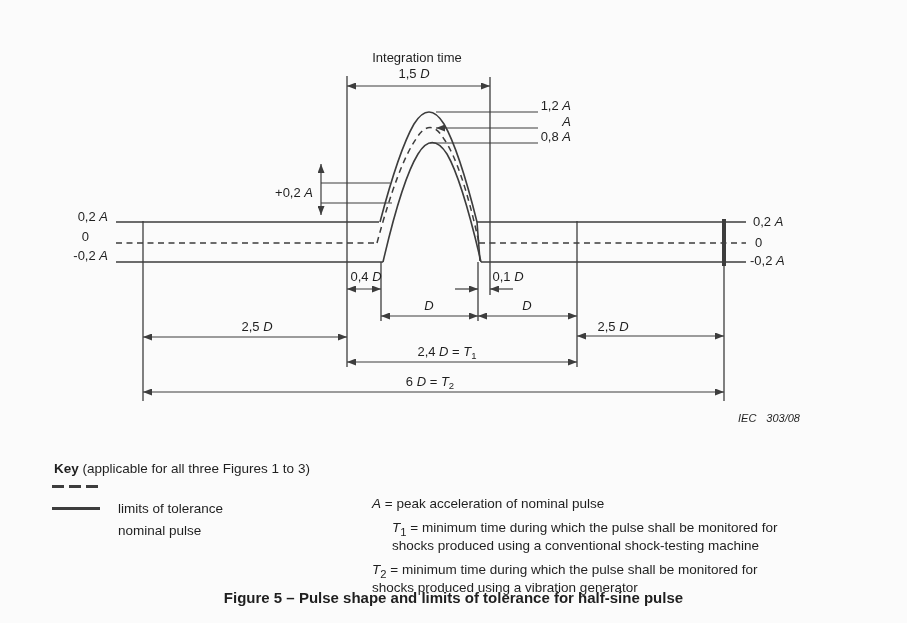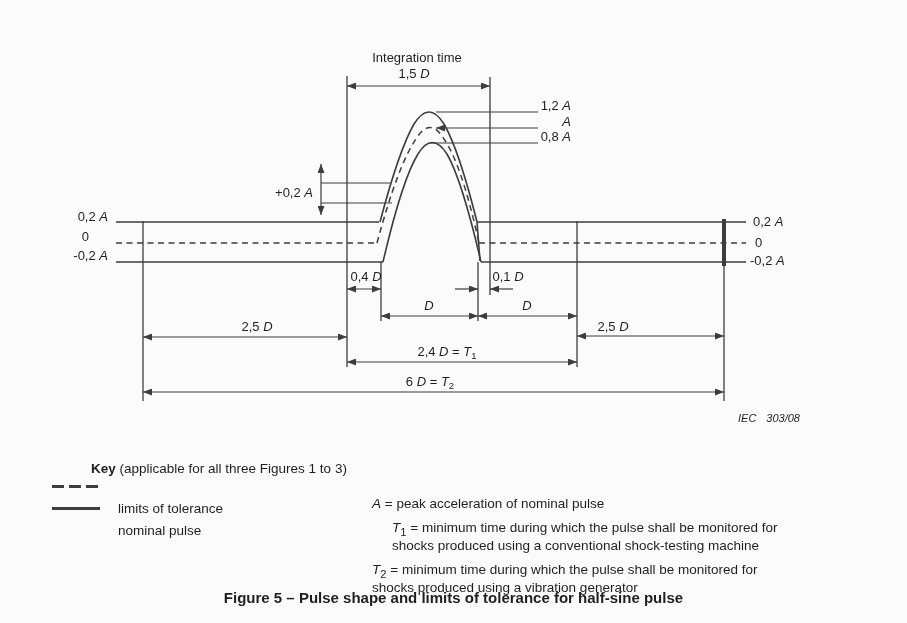--- a/index.html
+++ b/index.html
@@ -17,21 +17,21 @@
     font-size:13px;
     fill:#1f1f1f;
   }
   .it{font-style:italic;}
   .mid{text-anchor:middle;}
   .end{text-anchor:end;}
   .small{font-size:11px;}
   .sub{font-size:9.5px;}
   .abs{position:absolute;}
   .keytext{font-size:13.5px;line-height:14px;white-space:pre-line;}
-  .kbold{font-weight:bold;margin-left:37px;}
+  .kbold{font-weight:bold;}
   .dash-sample{
     width:49px;height:3px;
     background:repeating-linear-gradient(90deg,#3d3d3d 0 12px,transparent 12px 17px);
   }
   .solid-sample{width:48px;height:3px;background:#3d3d3d;}
   .defcol{width:460px;}
   #caption{
     left:0;right:0;top:589px;text-align:center;
     font-size:15px;font-weight:bold;
   }

